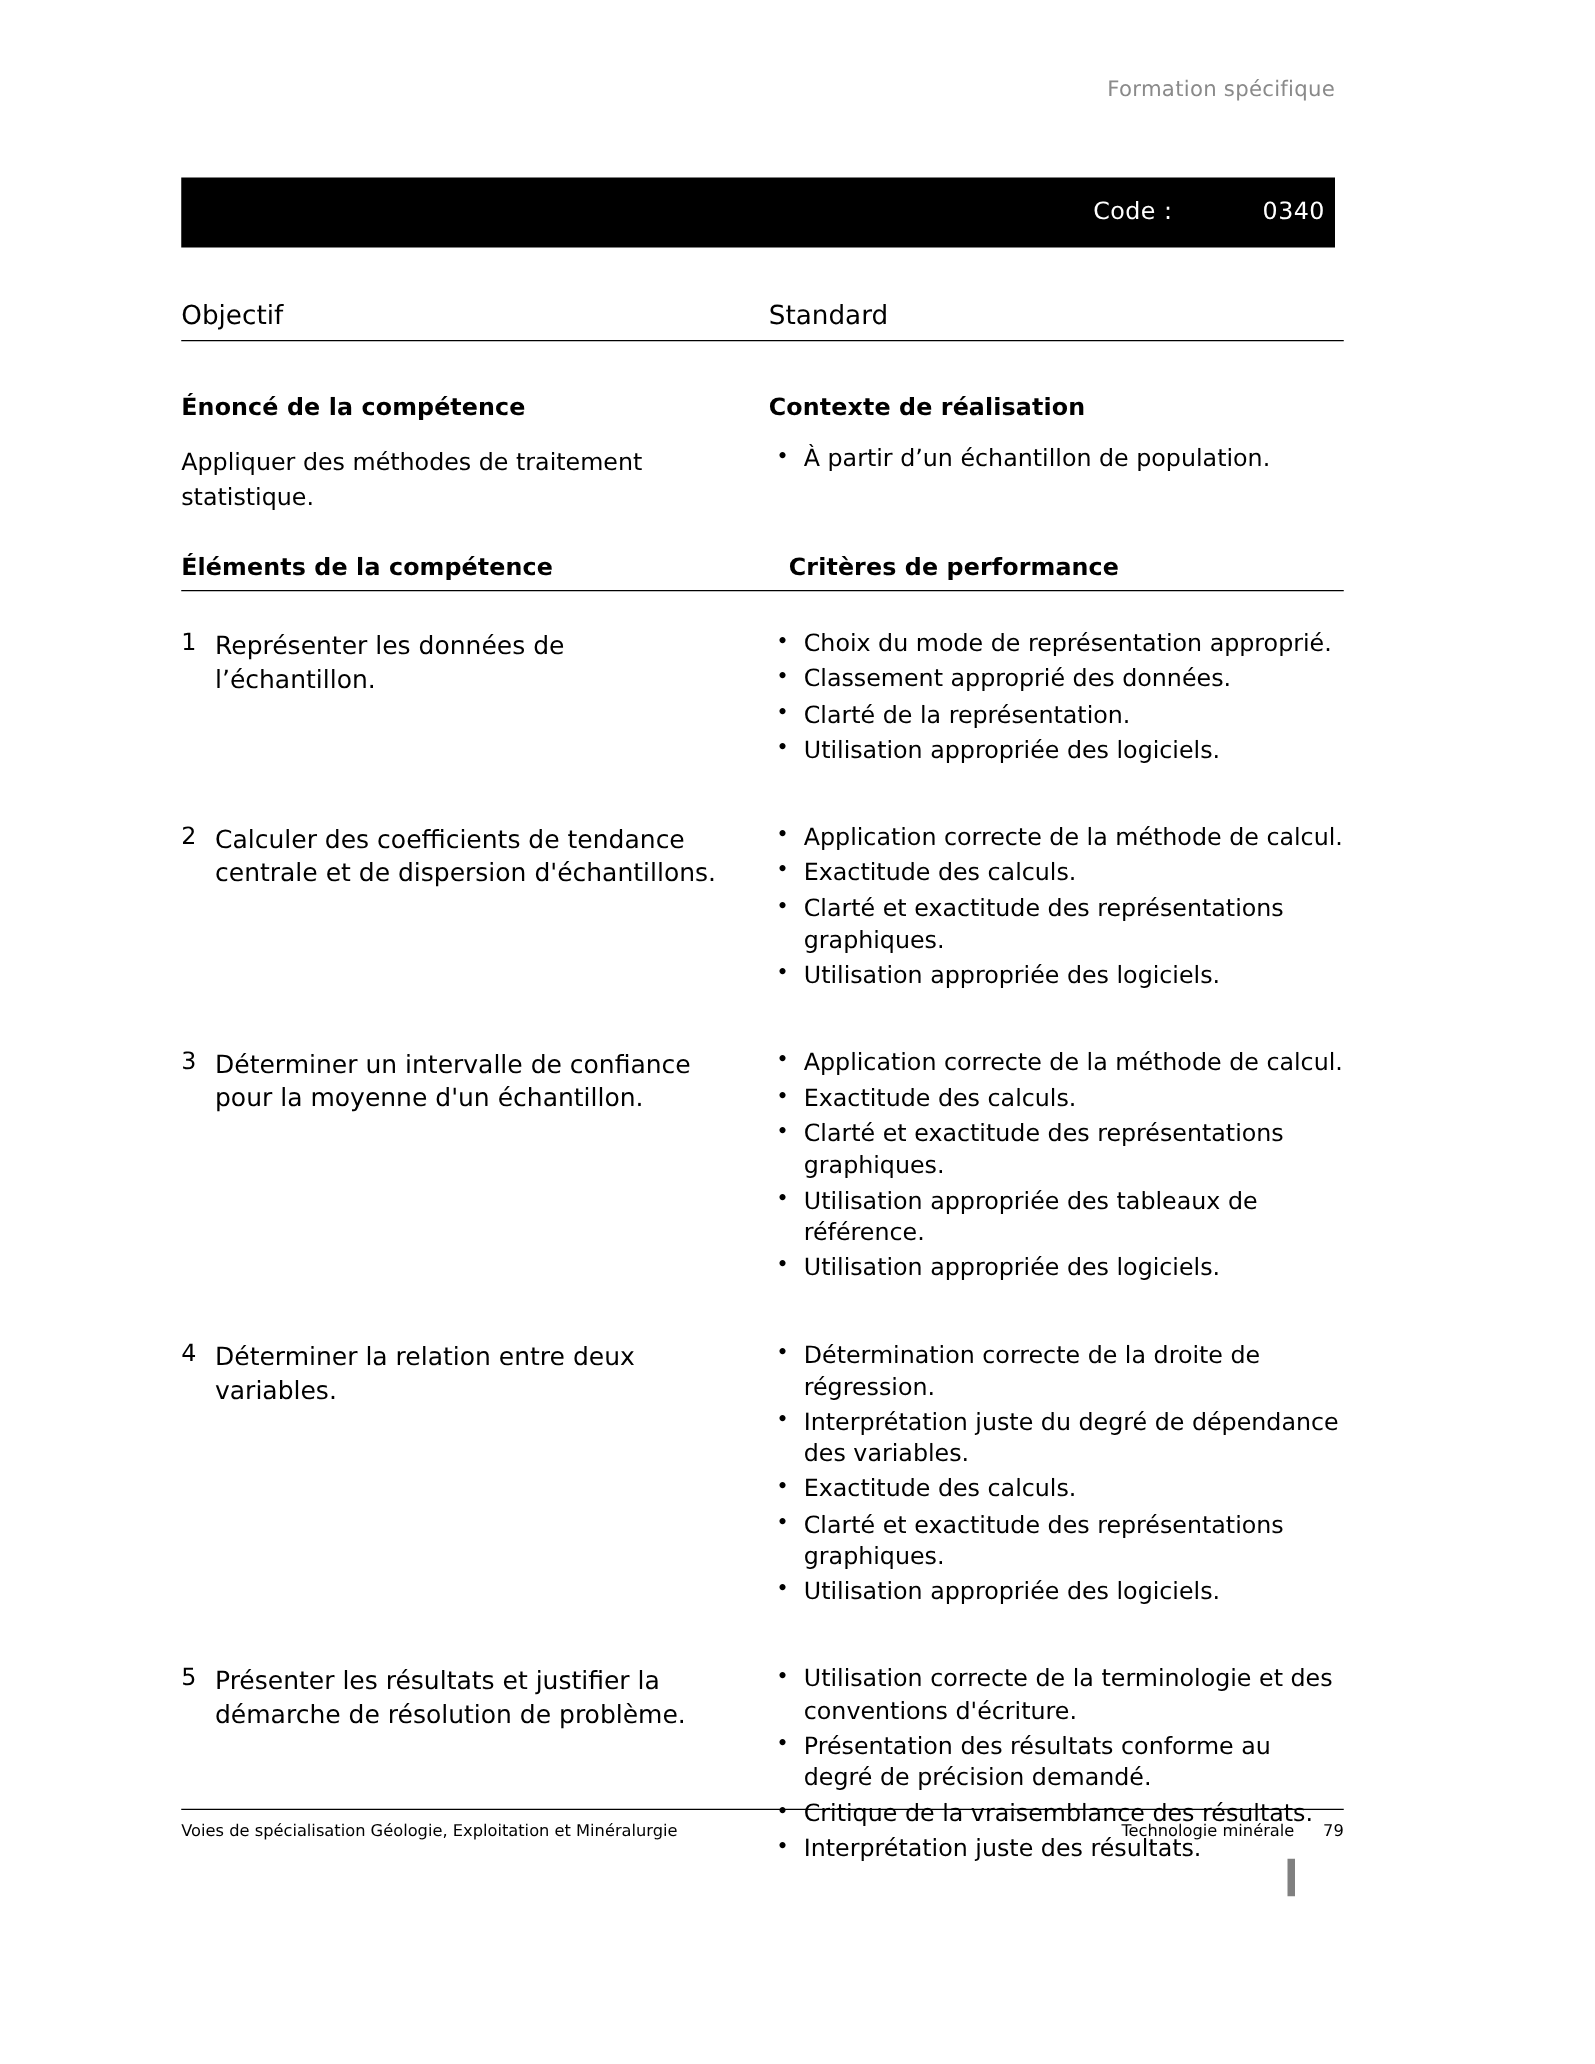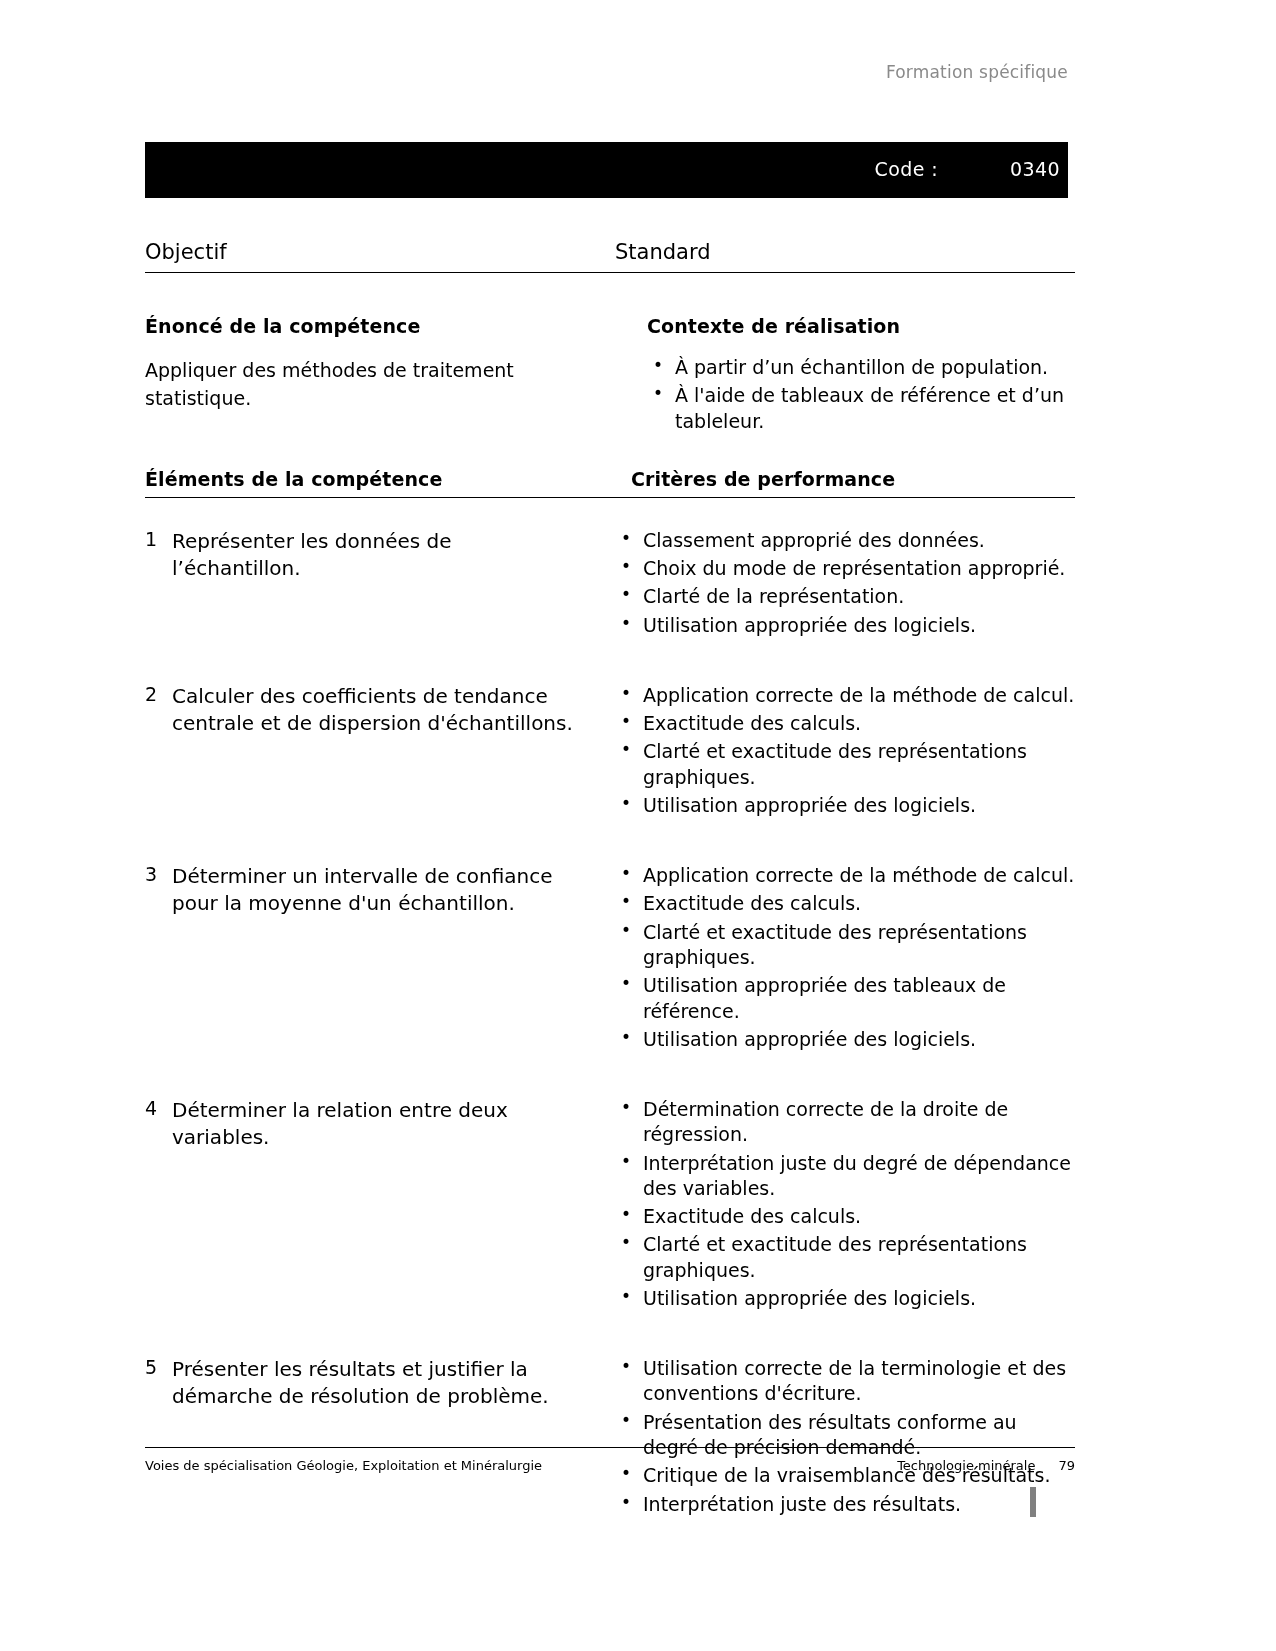--- a/index.html
+++ b/index.html
@@ -67,21 +67,20 @@
     width: 470px;
     font-size: 21px;
   }
   .colhead .c2 {
     flex: 1;
     font-size: 21px;
   }
   .section {
     display: flex;
     margin-top: 42px;
-    gap: 32px;
   }
   .section .c1 {
     width: 470px;
     box-sizing: border-box;
     padding-right: 24px;
   }
   .section .c2 {
     flex: 1;
   }
   .subhead {
@@ -199,41 +198,40 @@
 
     <div class="section">
       <div class="c1">
         <div class="subhead">Énoncé de la compétence</div>
         <div class="body-text">Appliquer des méthodes de traitement statistique.</div>
       </div>
       <div class="c2">
         <div class="subhead">Contexte de réalisation</div>
         <ul class="bullets">
           <li>À partir d’un échantillon de population.</li>
-          <li>À l'aide de tableaux de référence et d’un tableleur.</li>
         </ul>
       </div>
     </div>
 
     <div class="subhead-row">
       <div class="c1 subhead">Éléments de la compétence</div>
       <div class="c2 subhead">Critères de performance</div>
     </div>
 
     <div class="elements">
 
       <div class="elem-row" style="margin-top:20px;">
         <div class="c1">
           <div class="elem-num">1</div>
           <div class="elem-text">Représenter les données de l’échantillon.</div>
         </div>
         <div class="c2">
           <ul class="bullets">
+            <li>Choix du mode de représentation approprié.</li>
             <li>Classement approprié des données.</li>
-            <li>Choix du mode de représentation approprié.</li>
             <li>Clarté de la représentation.</li>
             <li>Utilisation appropriée des logiciels.</li>
           </ul>
         </div>
       </div>
 
       <div class="elem-row" style="margin-top:42px;">
         <div class="c1">
           <div class="elem-num">2</div>
           <div class="elem-text">Calculer des coefficients de tendance centrale et de dispersion d'échantillons.</div>

